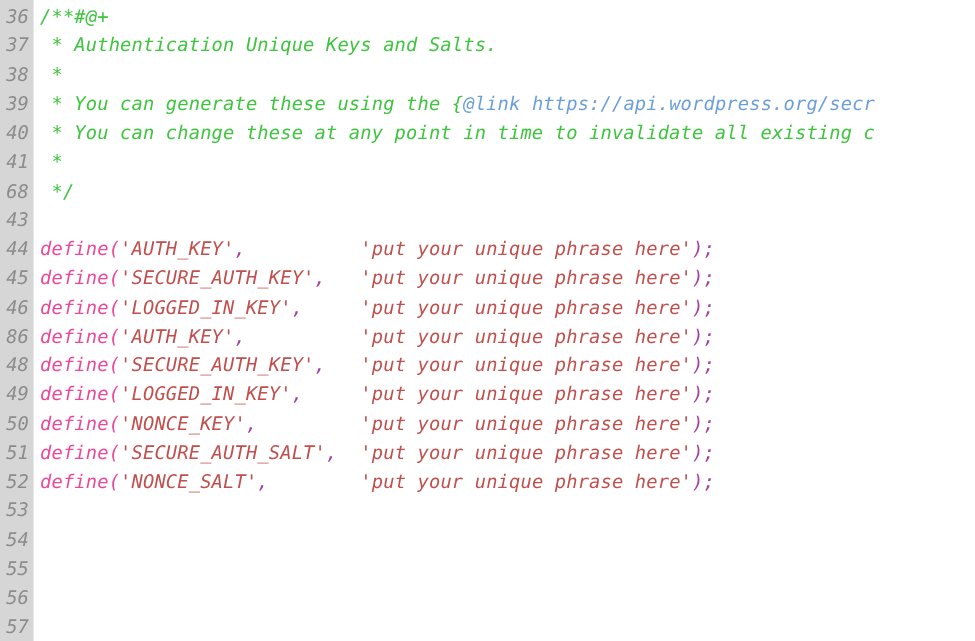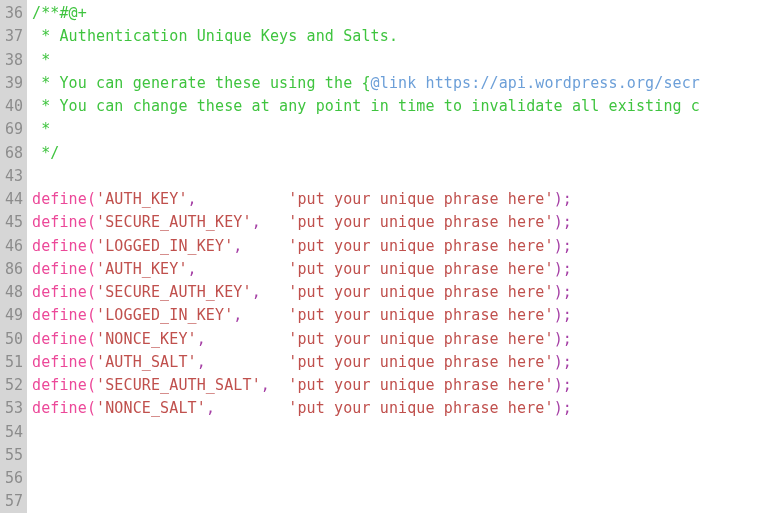--- a/index.html
+++ b/index.html
@@ -17,20 +17,21 @@
 
   #editor {
     position: relative;
     width: 780px;
     height: 513px;
     background: #ffffff;
     overflow: hidden;
     display: flex;
     flex-direction: row;
     align-items: stretch;
+    font-style: italic;
   }
 
   
   #gutter {
     flex: 0 0 auto;
     width: 27px;
     background: #d6d6d6;
     box-sizing: border-box;
     padding-top: 2px;
     user-select: none;
@@ -78,21 +79,21 @@
 <body>
 
 <div id="editor">
 
   <div id="gutter">
       <div class="gutter-line">36</div>
       <div class="gutter-line">37</div>
       <div class="gutter-line">38</div>
       <div class="gutter-line">39</div>
       <div class="gutter-line">40</div>
-      <div class="gutter-line">69</div>
+      <div class="gutter-line">41</div>
       <div class="gutter-line">68</div>
       <div class="gutter-line">43</div>
       <div class="gutter-line">44</div>
       <div class="gutter-line">45</div>
       <div class="gutter-line">46</div>
       <div class="gutter-line">86</div>
       <div class="gutter-line">48</div>
       <div class="gutter-line">49</div>
       <div class="gutter-line">50</div>
       <div class="gutter-line">51</div>
@@ -113,19 +114,18 @@
       <div class="code-line"><span class="tok-comment"> *</span></div>
       <div class="code-line"><span class="tok-comment"> */</span></div>
       <div class="code-line">&nbsp;</div>
       <div class="code-line"><span class="tok-fn">define(</span><span class="tok-string">'AUTH_KEY'</span><span class="tok-punct">,</span><span class="tok-plain">          </span><span class="tok-string">'put your unique phrase here'</span><span class="tok-punct">);</span></div>
       <div class="code-line"><span class="tok-fn">define(</span><span class="tok-string">'SECURE_AUTH_KEY'</span><span class="tok-punct">,</span><span class="tok-plain">   </span><span class="tok-string">'put your unique phrase here'</span><span class="tok-punct">);</span></div>
       <div class="code-line"><span class="tok-fn">define(</span><span class="tok-string">'LOGGED_IN_KEY'</span><span class="tok-punct">,</span><span class="tok-plain">     </span><span class="tok-string">'put your unique phrase here'</span><span class="tok-punct">);</span></div>
       <div class="code-line"><span class="tok-fn">define(</span><span class="tok-string">'AUTH_KEY'</span><span class="tok-punct">,</span><span class="tok-plain">          </span><span class="tok-string">'put your unique phrase here'</span><span class="tok-punct">);</span></div>
       <div class="code-line"><span class="tok-fn">define(</span><span class="tok-string">'SECURE_AUTH_KEY'</span><span class="tok-punct">,</span><span class="tok-plain">   </span><span class="tok-string">'put your unique phrase here'</span><span class="tok-punct">);</span></div>
       <div class="code-line"><span class="tok-fn">define(</span><span class="tok-string">'LOGGED_IN_KEY'</span><span class="tok-punct">,</span><span class="tok-plain">     </span><span class="tok-string">'put your unique phrase here'</span><span class="tok-punct">);</span></div>
       <div class="code-line"><span class="tok-fn">define(</span><span class="tok-string">'NONCE_KEY'</span><span class="tok-punct">,</span><span class="tok-plain">         </span><span class="tok-string">'put your unique phrase here'</span><span class="tok-punct">);</span></div>
-      <div class="code-line"><span class="tok-fn">define(</span><span class="tok-string">'AUTH_SALT'</span><span class="tok-punct">,</span><span class="tok-plain">         </span><span class="tok-string">'put your unique phrase here'</span><span class="tok-punct">);</span></div>
       <div class="code-line"><span class="tok-fn">define(</span><span class="tok-string">'SECURE_AUTH_SALT'</span><span class="tok-punct">,</span><span class="tok-plain">  </span><span class="tok-string">'put your unique phrase here'</span><span class="tok-punct">);</span></div>
       <div class="code-line"><span class="tok-fn">define(</span><span class="tok-string">'NONCE_SALT'</span><span class="tok-punct">,</span><span class="tok-plain">        </span><span class="tok-string">'put your unique phrase here'</span><span class="tok-punct">);</span></div>
       <div class="code-line">&nbsp;</div>
     </div>
 
 </div>
 
 </body></html>

